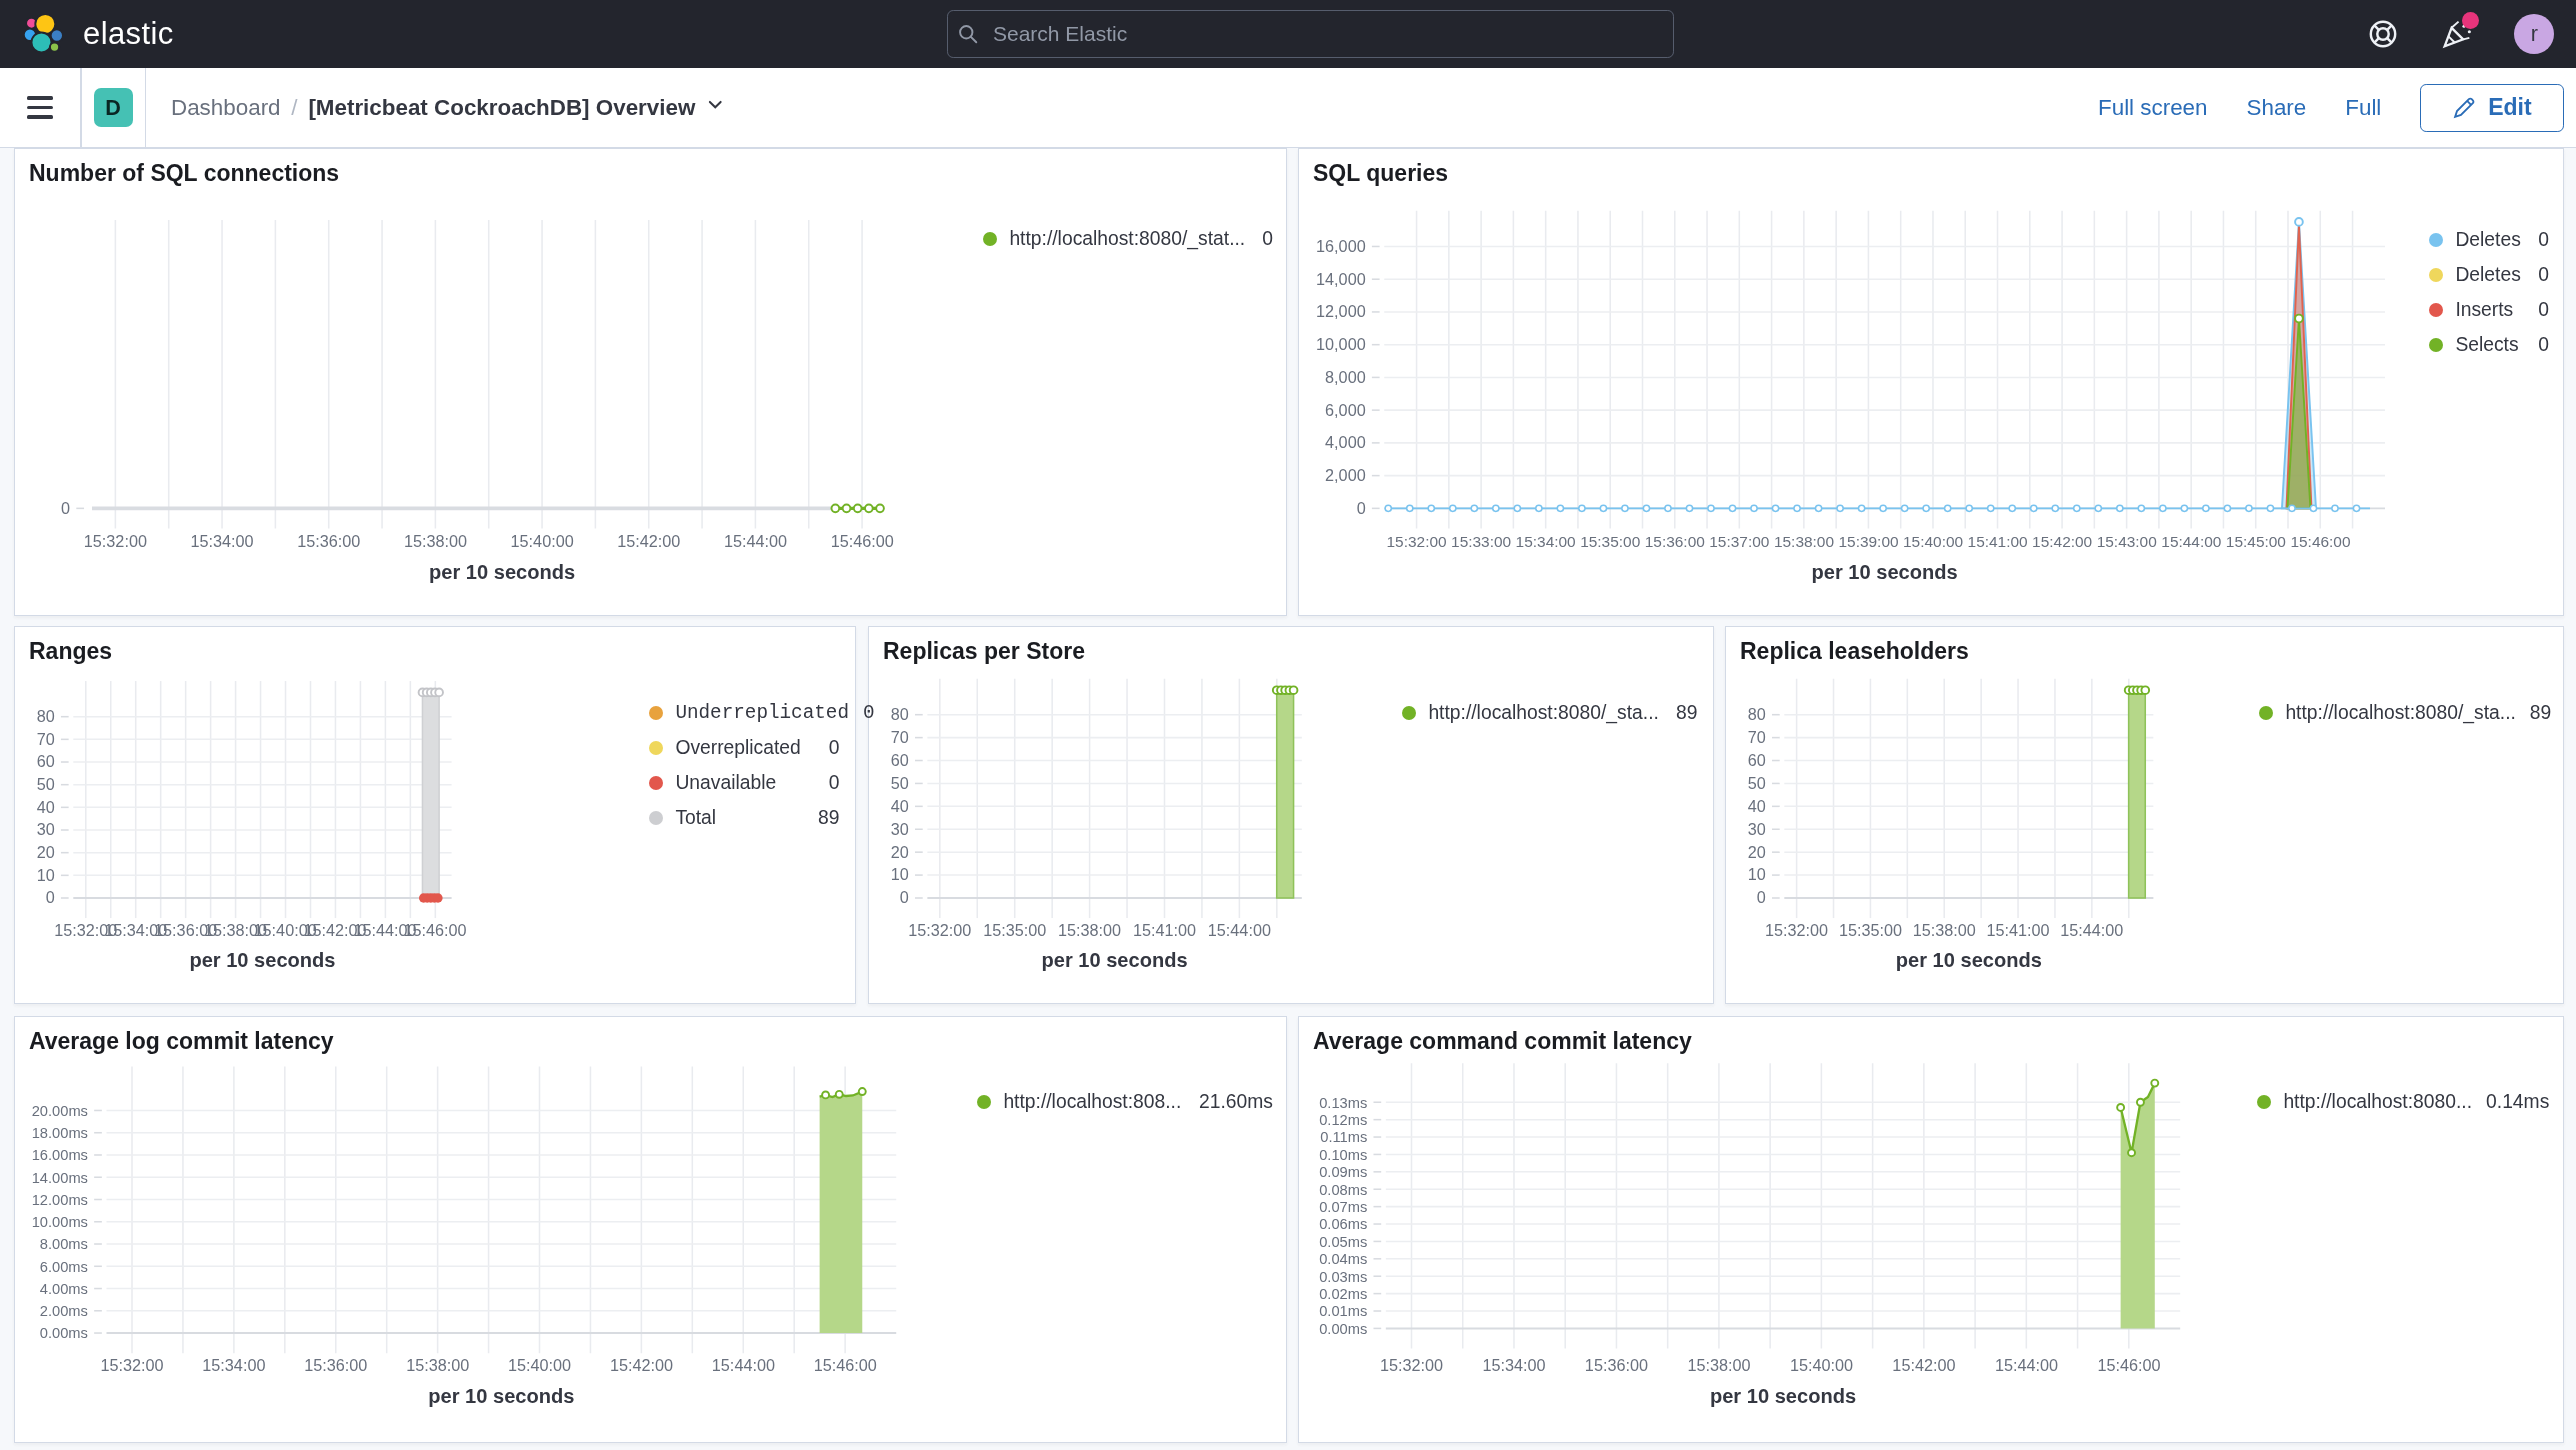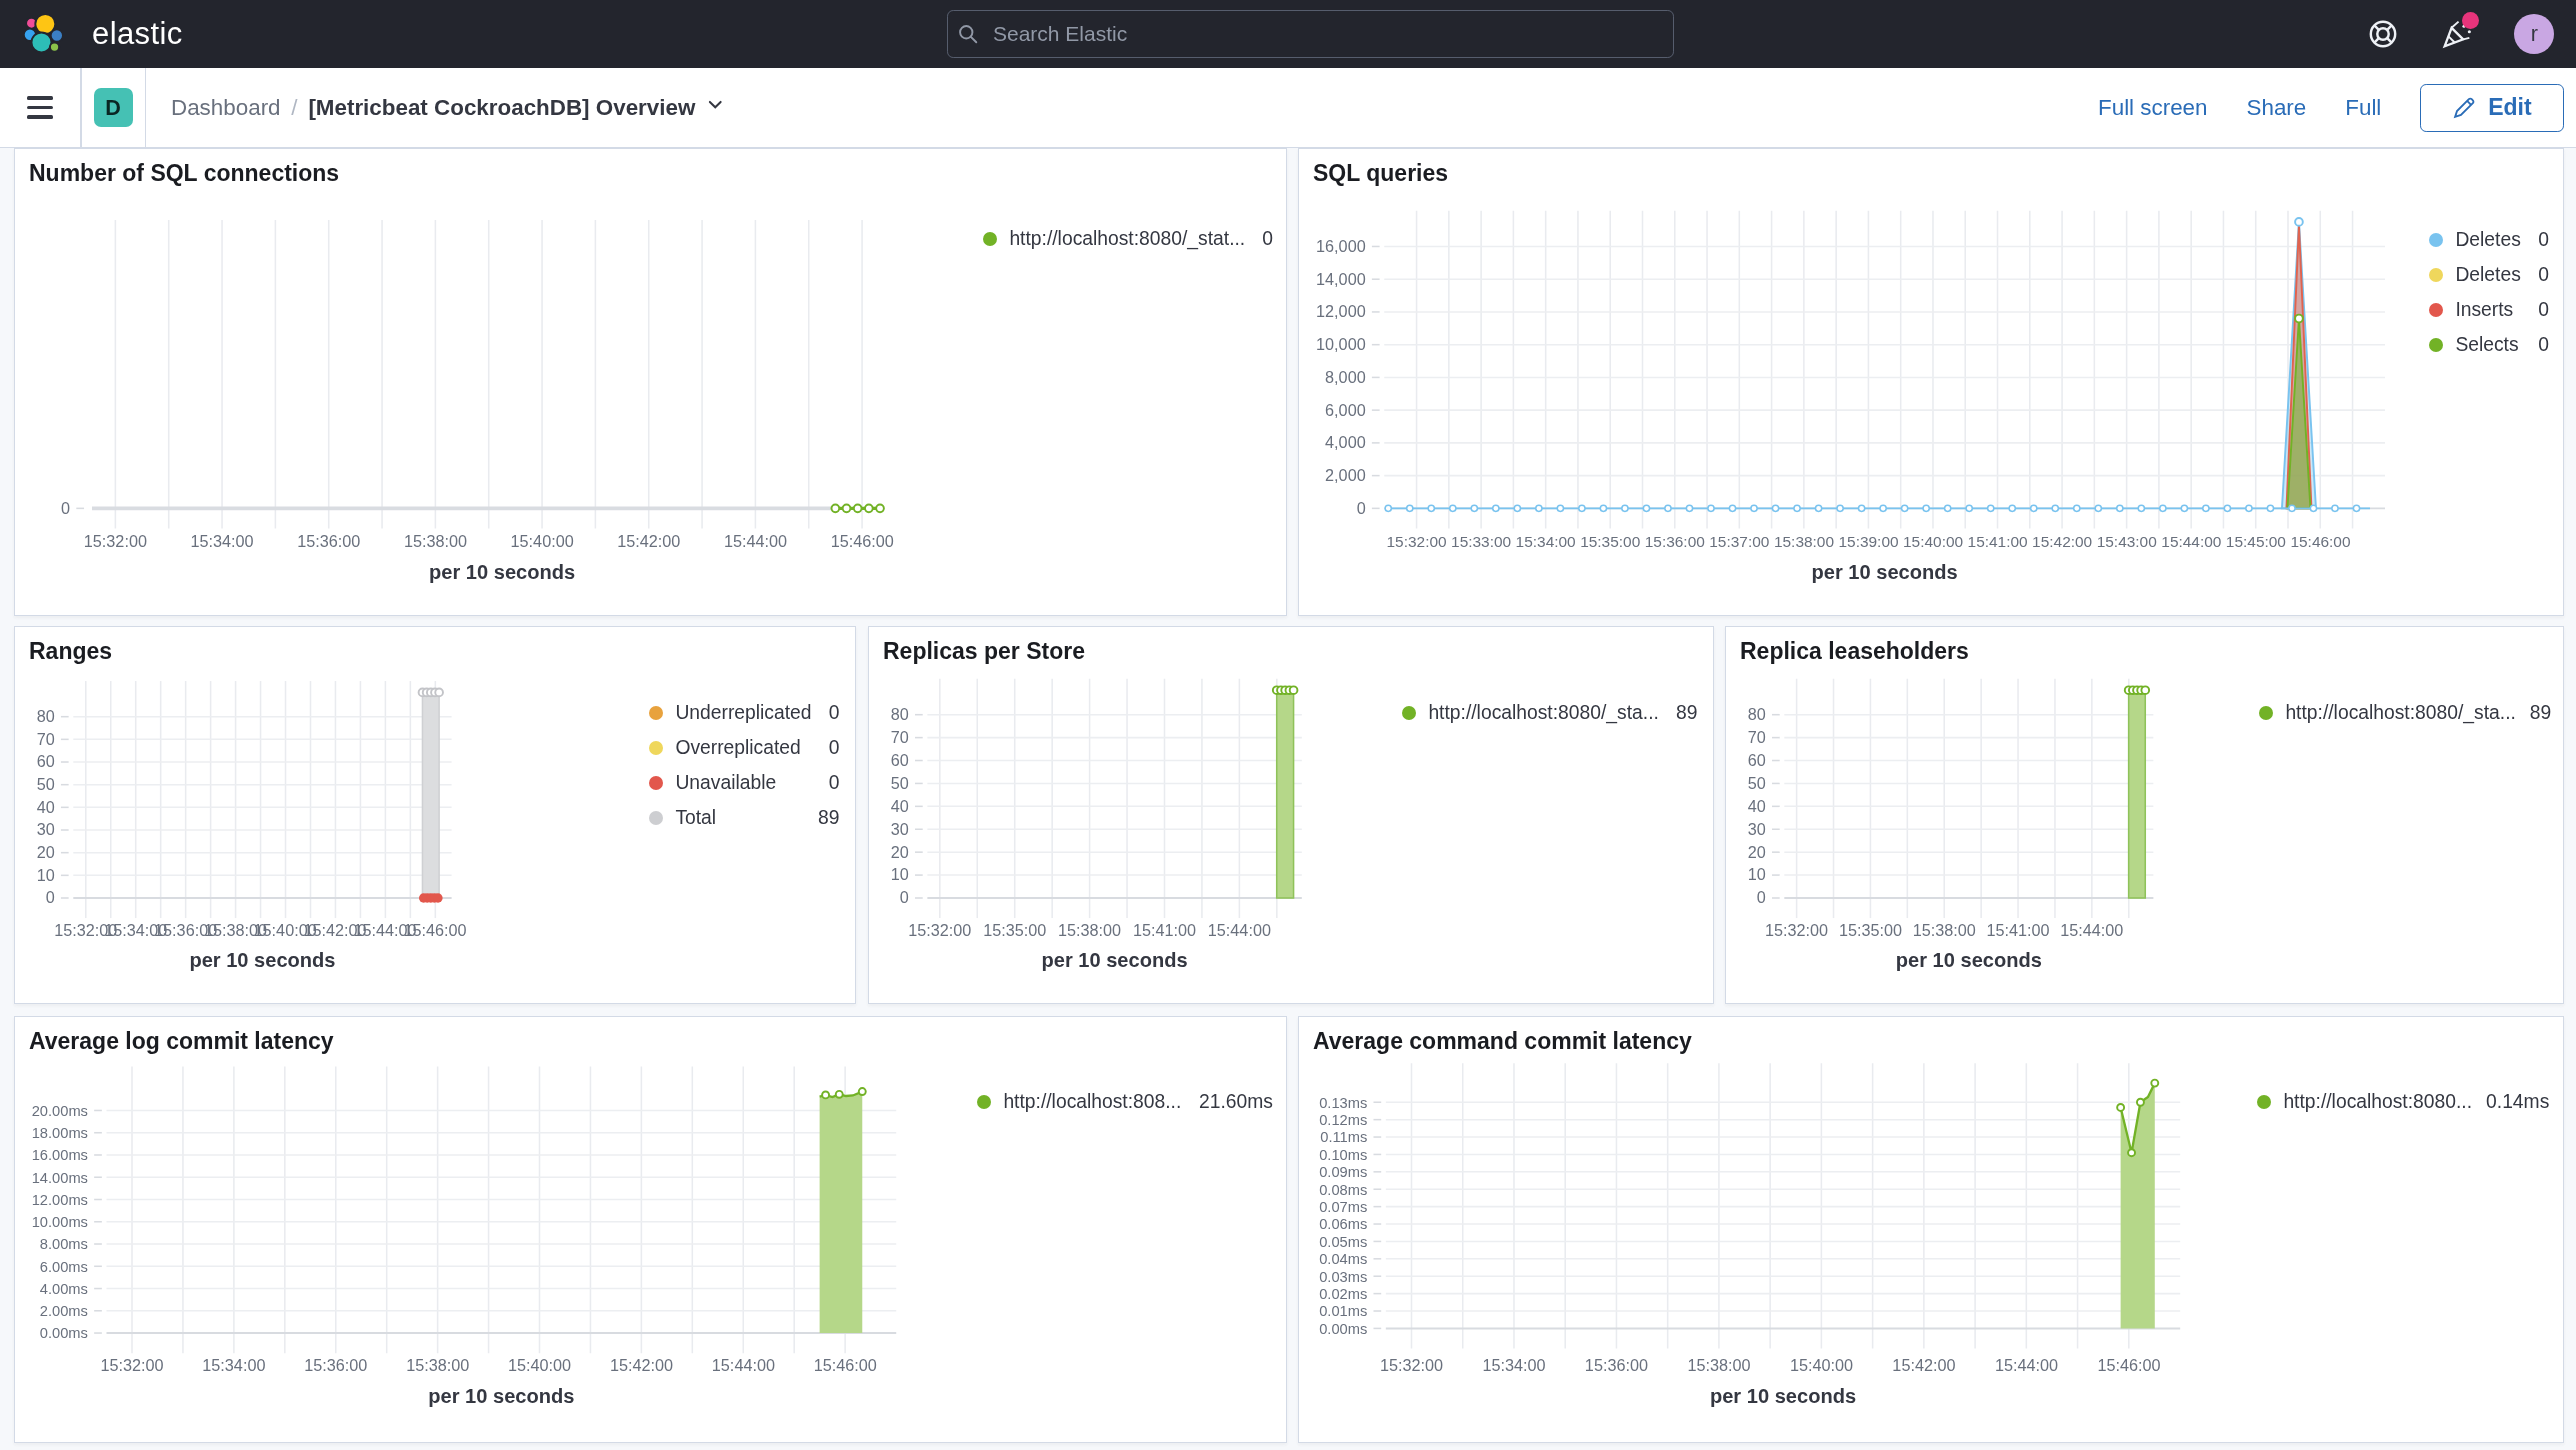--- a/index.html
+++ b/index.html
@@ -3,21 +3,21 @@
 <meta charset="utf-8">
 <style>
   html,body{margin:0;padding:0}
   body{
     width:2576px;height:1451px;position:relative;overflow:hidden;
     background:#f6f8fb;font-family:"Liberation Sans",sans-serif;
     -webkit-font-smoothing:antialiased;
   }
   
   .topbar{position:absolute;left:0;top:0;width:2576px;height:68px;background:#23252d;z-index:5}
-  .brand{position:absolute;left:23px;top:0;height:68px;display:flex;align-items:center;gap:29px}
+  .brand{position:absolute;left:23px;top:0;height:68px;display:flex;align-items:center;gap:20px}
   .brand-text{color:#fff;font-size:31px;font-weight:400;letter-spacing:0.4px}
   .search-box{
     position:absolute;left:947px;top:10px;width:727px;height:48px;box-sizing:border-box;
     border:1.5px solid #565d6d;border-radius:6.2px;display:flex;align-items:center;gap:12.4px;padding:0 9px;
   }
   .search-box input{
     flex:1;background:transparent;border:none;outline:none;color:#dfe3ec;font-size:21px;
     font-family:"Liberation Sans",sans-serif;
   }
   .search-box input::placeholder{color:#9198a6}
@@ -403,21 +403,21 @@
           <circle cx="538.05" cy="84.74193548387098" r="5" fill="#fff" stroke="#c3c4c8" stroke-width="2.5"></circle>
           <circle cx="543.44" cy="84.74193548387098" r="5" fill="#fff" stroke="#c3c4c8" stroke-width="2.5"></circle>
           <circle cx="548.8299999999999" cy="84.74193548387098" r="5" fill="#fff" stroke="#c3c4c8" stroke-width="2.5"></circle>
           <circle cx="528.74" cy="351" r="6" fill="#e2574c"></circle>
           <circle cx="533.395" cy="351" r="6" fill="#e2574c"></circle>
           <circle cx="538.05" cy="351" r="6" fill="#e2574c"></circle>
           <circle cx="542.7049999999999" cy="351" r="6" fill="#e2574c"></circle>
           <circle cx="547.3599999999999" cy="351" r="6" fill="#e2574c"></circle>
         </svg></div>
     <div class="legend" style="left: 634px; top: 68px; right: 15.5px;">
-        <div class="legend-item" style="height: 35px;">
+        <div class="legend-item" style="height: 35px; font-family: Liberation Mono, monospace;">
           <span class="dot" style="background: rgb(232, 162, 61);"></span>
           <span class="legend-label">Underreplicated</span>
           <span class="legend-value">0</span>
         </div>
         <div class="legend-item" style="height: 35px;">
           <span class="dot" style="background: rgb(239, 215, 92);"></span>
           <span class="legend-label">Overreplicated</span>
           <span class="legend-value">0</span>
         </div>
         <div class="legend-item" style="height: 35px;">

